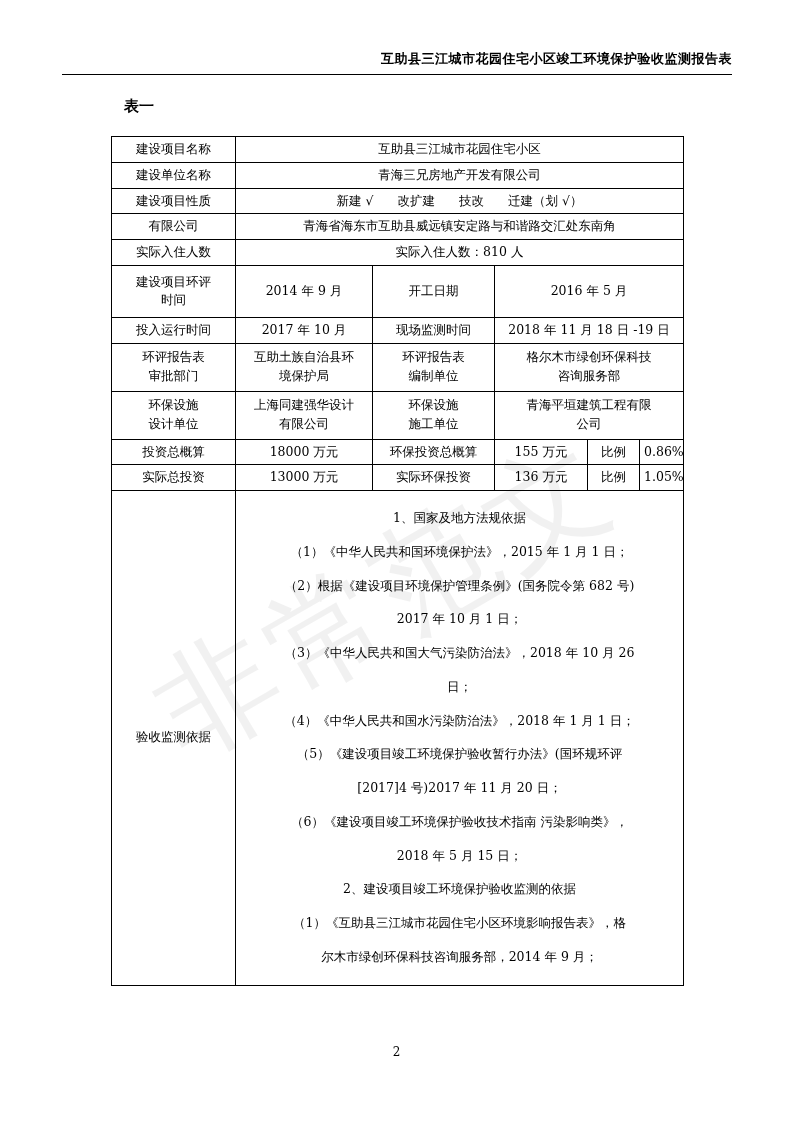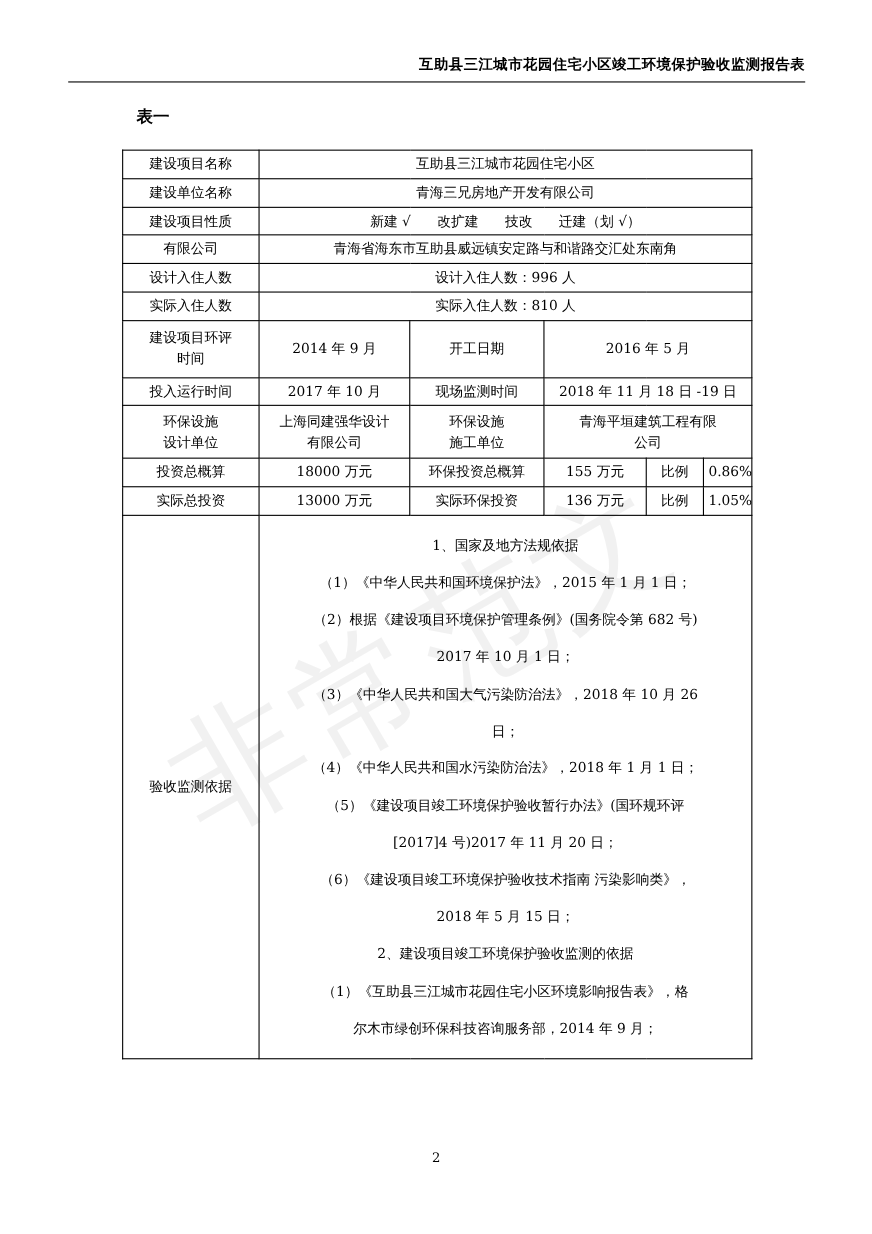--- a/index.html
+++ b/index.html
@@ -155,41 +155,55 @@
           <span class="opt">改扩建</span>
           <span class="opt">技改</span>
           <span class="opt">迁建（划 √）</span>
         </td>
       </tr>
       <tr>
         <td class="label">有限公司</td>
         <td colspan="5">青海省海东市互助县威远镇安定路与和谐路交汇处东南角</td>
       </tr>
       <tr>
-        <td class="label">设计入住人数</td>
-        <td colspan="5">设计入住人数：996 人</td>
-      </tr>
-      <tr>
         <td class="label">实际入住人数</td>
         <td colspan="5">实际入住人数：810 人</td>
       </tr>
       <tr style="height:52px">
         <td class="label cell-2line">
           <div>建设项目环评</div>
           <div>时间</div>
         </td>
         <td>2014 年 9 月</td>
         <td>开工日期</td>
         <td colspan="3">2016 年 5 月</td>
       </tr>
       <tr>
         <td class="label">投入运行时间</td>
         <td>2017 年 10 月</td>
         <td>现场监测时间</td>
         <td colspan="3">2018 年 11 月 18 日 -19 日</td>
+      </tr>
+      <tr style="height:48px">
+        <td class="label cell-2line">
+          <div>环评报告表</div>
+          <div>审批部门</div>
+        </td>
+        <td class="cell-2line">
+          <div>互助土族自治县环</div>
+          <div>境保护局</div>
+        </td>
+        <td class="cell-2line">
+          <div>环评报告表</div>
+          <div>编制单位</div>
+        </td>
+        <td colspan="3" class="cell-2line">
+          <div>格尔木市绿创环保科技</div>
+          <div>咨询服务部</div>
+        </td>
       </tr>
       <tr style="height:48px">
         <td class="label cell-2line">
           <div>环保设施</div>
           <div>设计单位</div>
         </td>
         <td class="cell-2line">
           <div>上海同建强华设计</div>
           <div>有限公司</div>
         </td>

